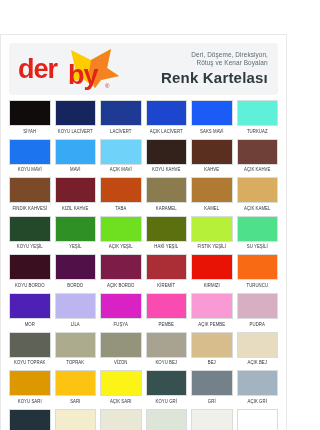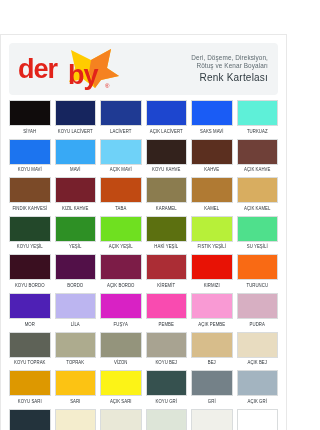--- a/index.html
+++ b/index.html
@@ -49,22 +49,22 @@
     line-height: 1.25;
   }
   .header-sub {
     font-size: 6.4px;
     color: #5e6a70;
     letter-spacing: 0.1px;
     white-space: nowrap;
     margin: 0;
   }
   .header-title {
-    font-size: 10px;
-    font-weight: normal;
+    font-size: 15px;
+    font-weight: bold;
     color: #2f3a40;
     letter-spacing: 0.2px;
     white-space: nowrap;
     margin-top: 2px;
   }
 
   
   .grid {
     margin-top: 5px;
     display: grid;

